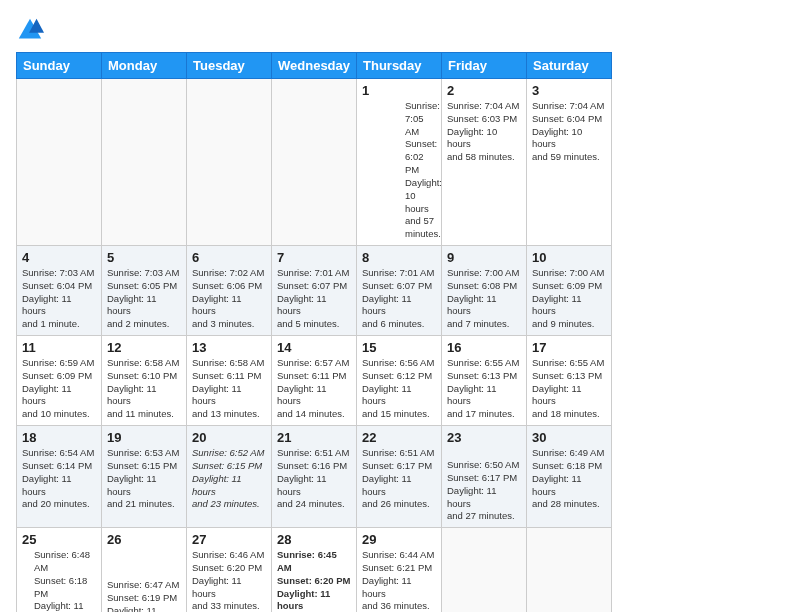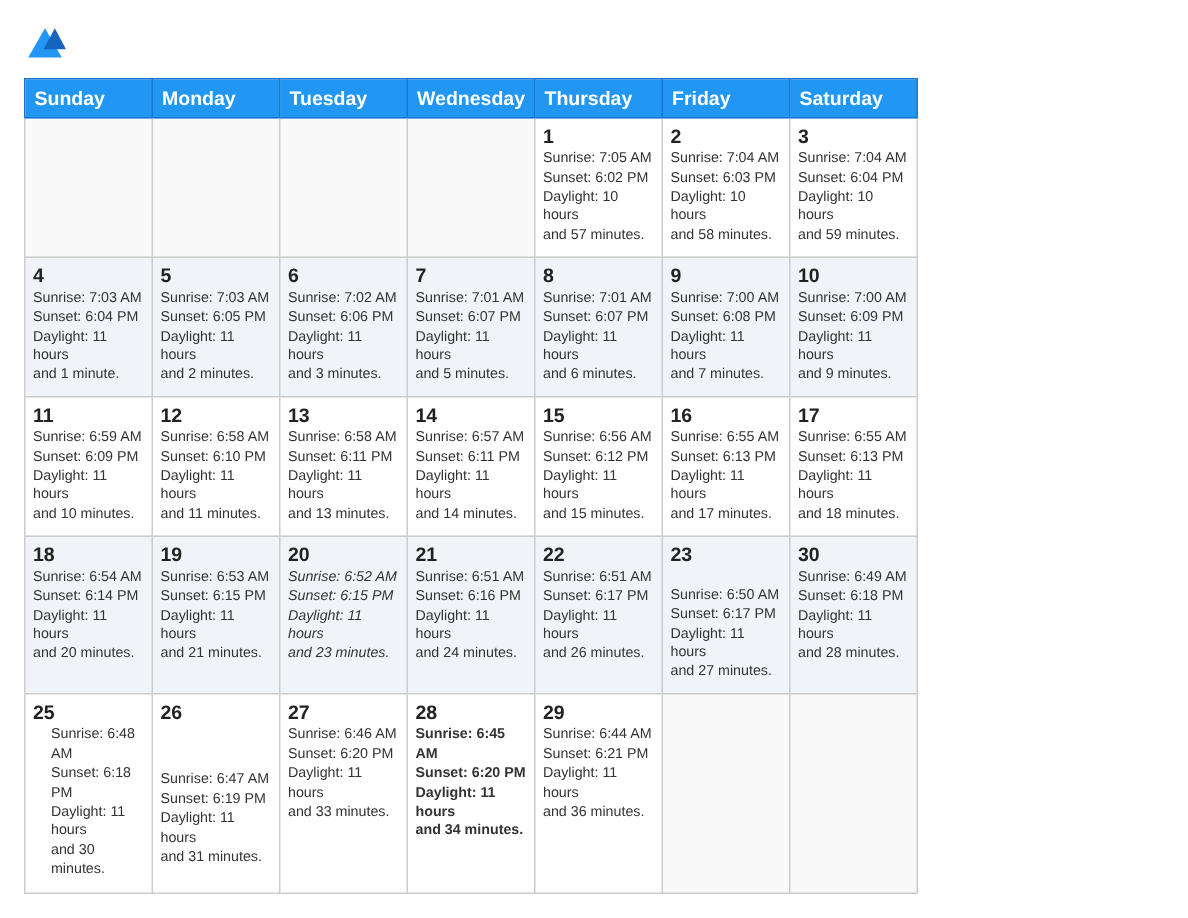--- a/index.html
+++ b/index.html
@@ -128,21 +128,21 @@
         </tr>
     </thead>
     <tbody id="calendar-body">
     <tr>
           <td class="empty"></td>
           <td class="empty"></td>
           <td class="empty"></td>
           <td class="empty"></td>
           <td>
             <span class="day-num">1</span>
-            <div class="day-info" style="white-space: pre-line;">Sunrise: 7:05 AM
+            <div class="day-info" style="white-space: pre-line; margin-left: 43px;">Sunrise: 7:05 AM
 Sunset: 6:02 PM
 Daylight: 10 hours
 and 57 minutes.</div>
           </td>
           <td>
             <span class="day-num">2</span>
             <div class="day-info" style="white-space: pre-line;">Sunrise: 7:04 AM
 Sunset: 6:03 PM
 Daylight: 10 hours
 and 58 minutes.</div>

